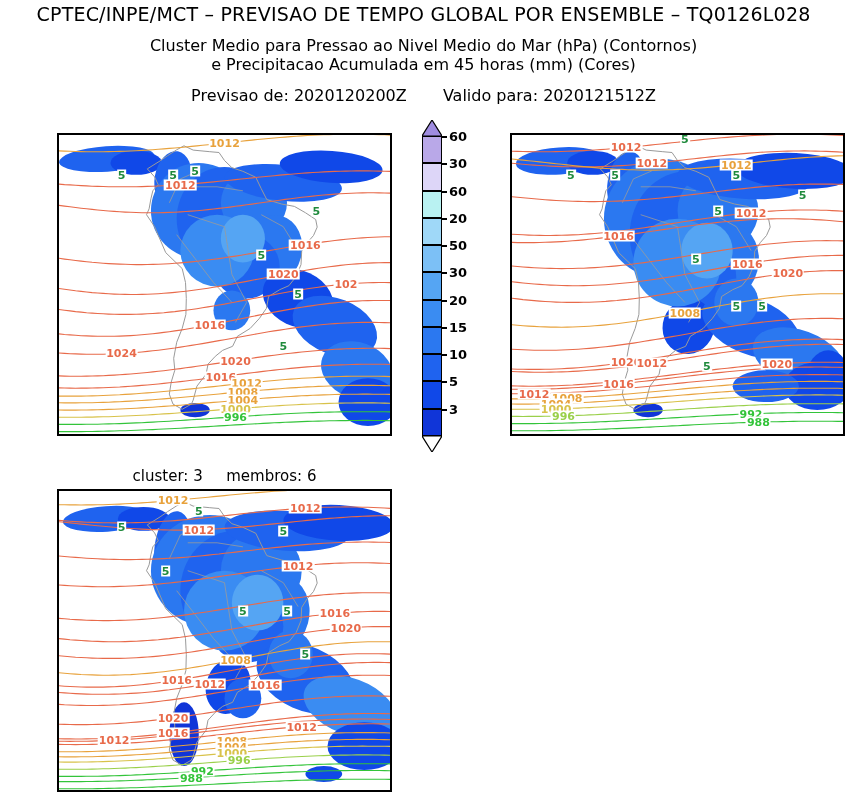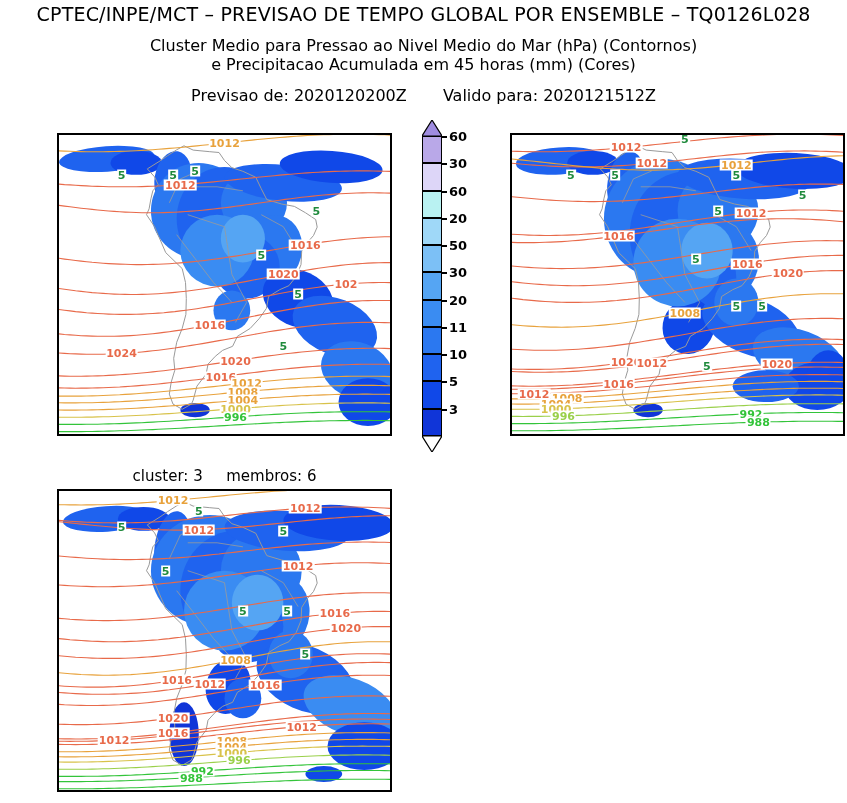--- a/index.html
+++ b/index.html
@@ -412,21 +412,21 @@
     <div class="cb-seg" style="top: 54.5455px; height: 27.2727px; background: rgb(185, 242, 242);"></div>
     <div class="cb-seg" style="top: 27.2727px; height: 27.2727px; background: rgb(221, 214, 248);"></div>
     <div class="cb-seg" style="top: 0px; height: 27.2727px; background: rgb(185, 168, 232);"></div>
     <div class="cb-tick" style="top: 272.727px;"></div>
     <div class="cb-val" style="top: 272.727px;">3</div>
     <div class="cb-tick" style="top: 245.455px;"></div>
     <div class="cb-val" style="top: 245.455px;">5</div>
     <div class="cb-tick" style="top: 218.182px;"></div>
     <div class="cb-val" style="top: 218.182px;">10</div>
     <div class="cb-tick" style="top: 190.909px;"></div>
-    <div class="cb-val" style="top: 190.909px;">11</div>
+    <div class="cb-val" style="top: 190.909px;">15</div>
     <div class="cb-tick" style="top: 163.636px;"></div>
     <div class="cb-val" style="top: 163.636px;">20</div>
     <div class="cb-tick" style="top: 136.364px;"></div>
     <div class="cb-val" style="top: 136.364px;">30</div>
     <div class="cb-tick" style="top: 109.091px;"></div>
     <div class="cb-val" style="top: 109.091px;">50</div>
     <div class="cb-tick" style="top: 81.8182px;"></div>
     <div class="cb-val" style="top: 81.8182px;">20</div>
     <div class="cb-tick" style="top: 54.5455px;"></div>
     <div class="cb-val" style="top: 54.5455px;">60</div>

